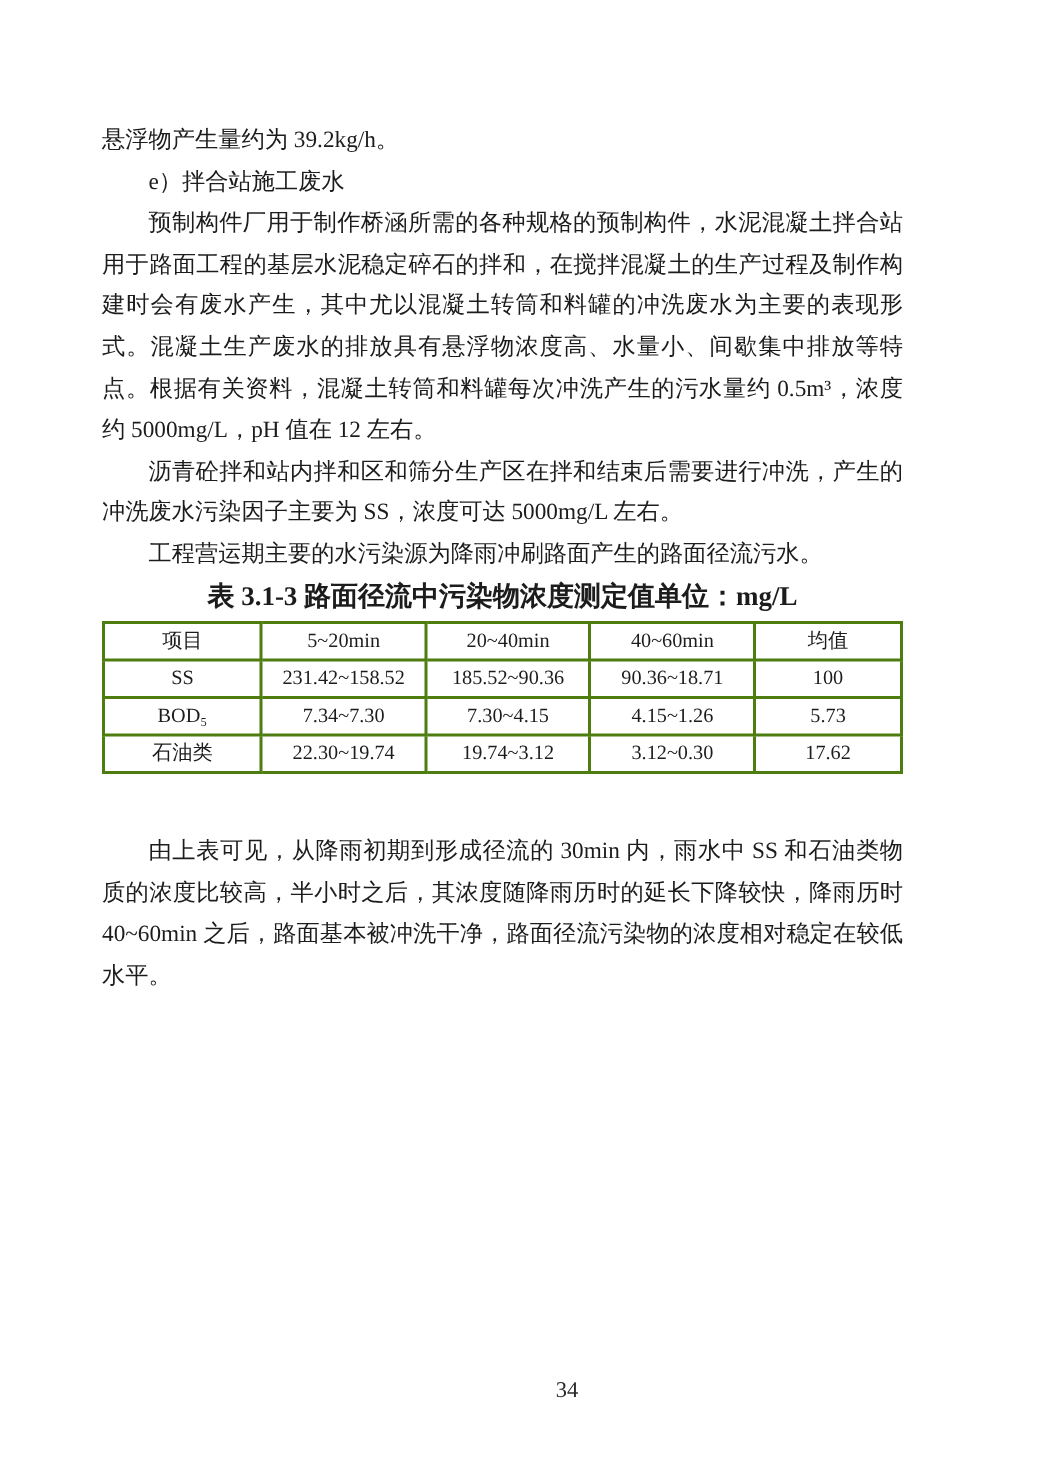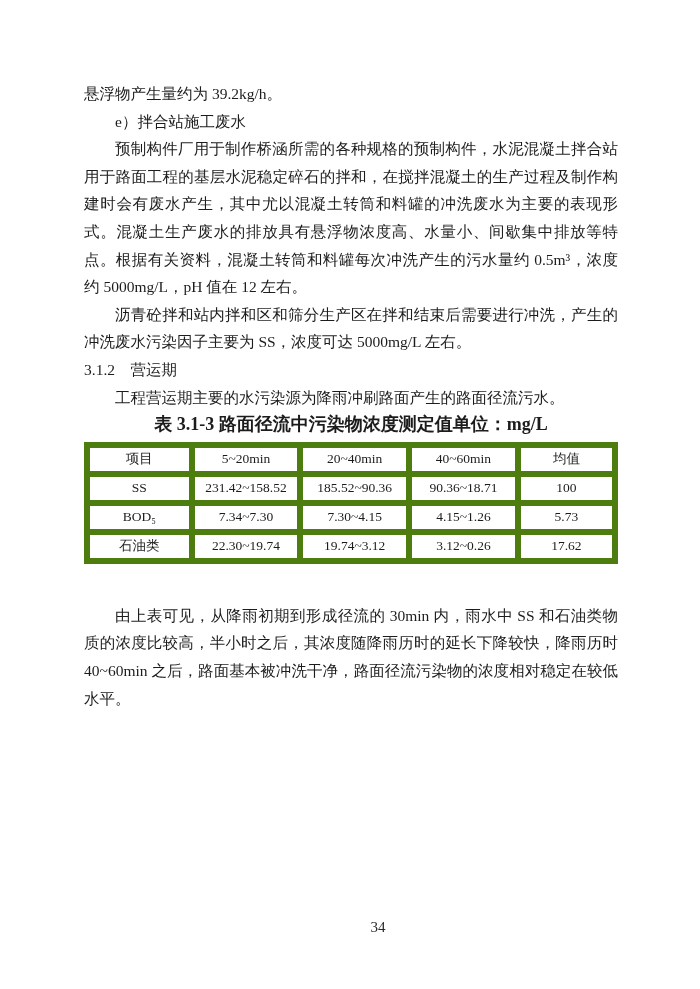--- a/index.html
+++ b/index.html
@@ -7,21 +7,21 @@
     width: 700px;
     height: 989px;
     position: relative;
     background: #ffffff;
     color: #1c1c1c;
     font-family: "Liberation Serif", "DejaVu Serif", serif;
     overflow: hidden;
   }
   .content {
     position: absolute;
-    left: 84px;
+    left: 68px;
     top: 80px;
     width: 534px;
   }
   .para, .section-heading {
     margin: 0;
     font-size: 15.5px;
     line-height: 27.6px;
     text-align: justify;
     font-weight: normal;
   }
@@ -34,21 +34,21 @@
     text-align: center;
   }
   table.data-table {
     border-collapse: collapse;
     table-layout: fixed;
     width: 100%;
     margin-top: 3px;
   }
   table.data-table th,
   table.data-table td {
-    border: 6px solid #4d7c0f;
+    border: 2px solid #4d7c0f;
     height: 23px;
     padding: 0 2px;
     text-align: center;
     vertical-align: middle;
     font-size: 13.5px;
     font-weight: normal;
     line-height: 1.1;
   }
   .col-item  { width: 19.8%; }
   .col-range { width: 20.6%; }
@@ -72,21 +72,20 @@
   <div class="content">
 
     <p class="para">悬浮物产生量约为 39.2kg/h。</p>
 
     <p class="para indent">e）拌合站施工废水</p>
 
     <p class="para indent">预制构件厂用于制作桥涵所需的各种规格的预制构件，水泥混凝土拌合站用于路面工程的基层水泥稳定碎石的拌和，在搅拌混凝土的生产过程及制作构建时会有废水产生，其中尤以混凝土转筒和料罐的冲洗废水为主要的表现形式。混凝土生产废水的排放具有悬浮物浓度高、水量小、间歇集中排放等特点。根据有关资料，混凝土转筒和料罐每次冲洗产生的污水量约 0.5m³，浓度约 5000mg/L，pH 值在 12 左右。</p>
 
     <p class="para indent">沥青砼拌和站内拌和区和筛分生产区在拌和结束后需要进行冲洗，产生的冲洗废水污染因子主要为 SS，浓度可达 5000mg/L 左右。</p>
 
-    <h3 class="section-heading">3.1.2　营运期</h3>
 
     <p class="para indent">工程营运期主要的水污染源为降雨冲刷路面产生的路面径流污水。</p>
 
 
     <div class="table-caption">表 3.1-3 路面径流中污染物浓度测定值单位：mg/L</div>
 
     <table class="data-table">
       <colgroup>
         <col class="col-item">
         <col class="col-range">
@@ -115,21 +114,21 @@
           <td>BOD₅</td>
           <td>7.34~7.30</td>
           <td>7.30~4.15</td>
           <td>4.15~1.26</td>
           <td>5.73</td>
         </tr>
         <tr>
           <td>石油类</td>
           <td>22.30~19.74</td>
           <td>19.74~3.12</td>
-          <td>3.12~0.26</td>
+          <td>3.12~0.30</td>
           <td>17.62</td>
         </tr>
       </tbody>
     </table>
 
     <p class="para indent after-table">由上表可见，从降雨初期到形成径流的 30min 内，雨水中 SS 和石油类物质的浓度比较高，半小时之后，其浓度随降雨历时的延长下降较快，降雨历时 40~60min 之后，路面基本被冲洗干净，路面径流污染物的浓度相对稳定在较低水平。</p>
 
 
   </div>
 

